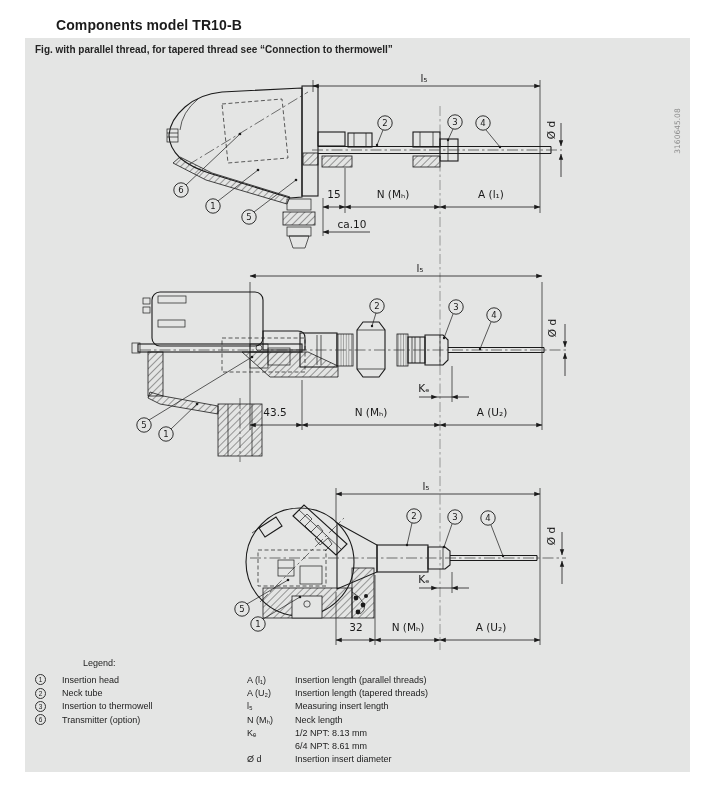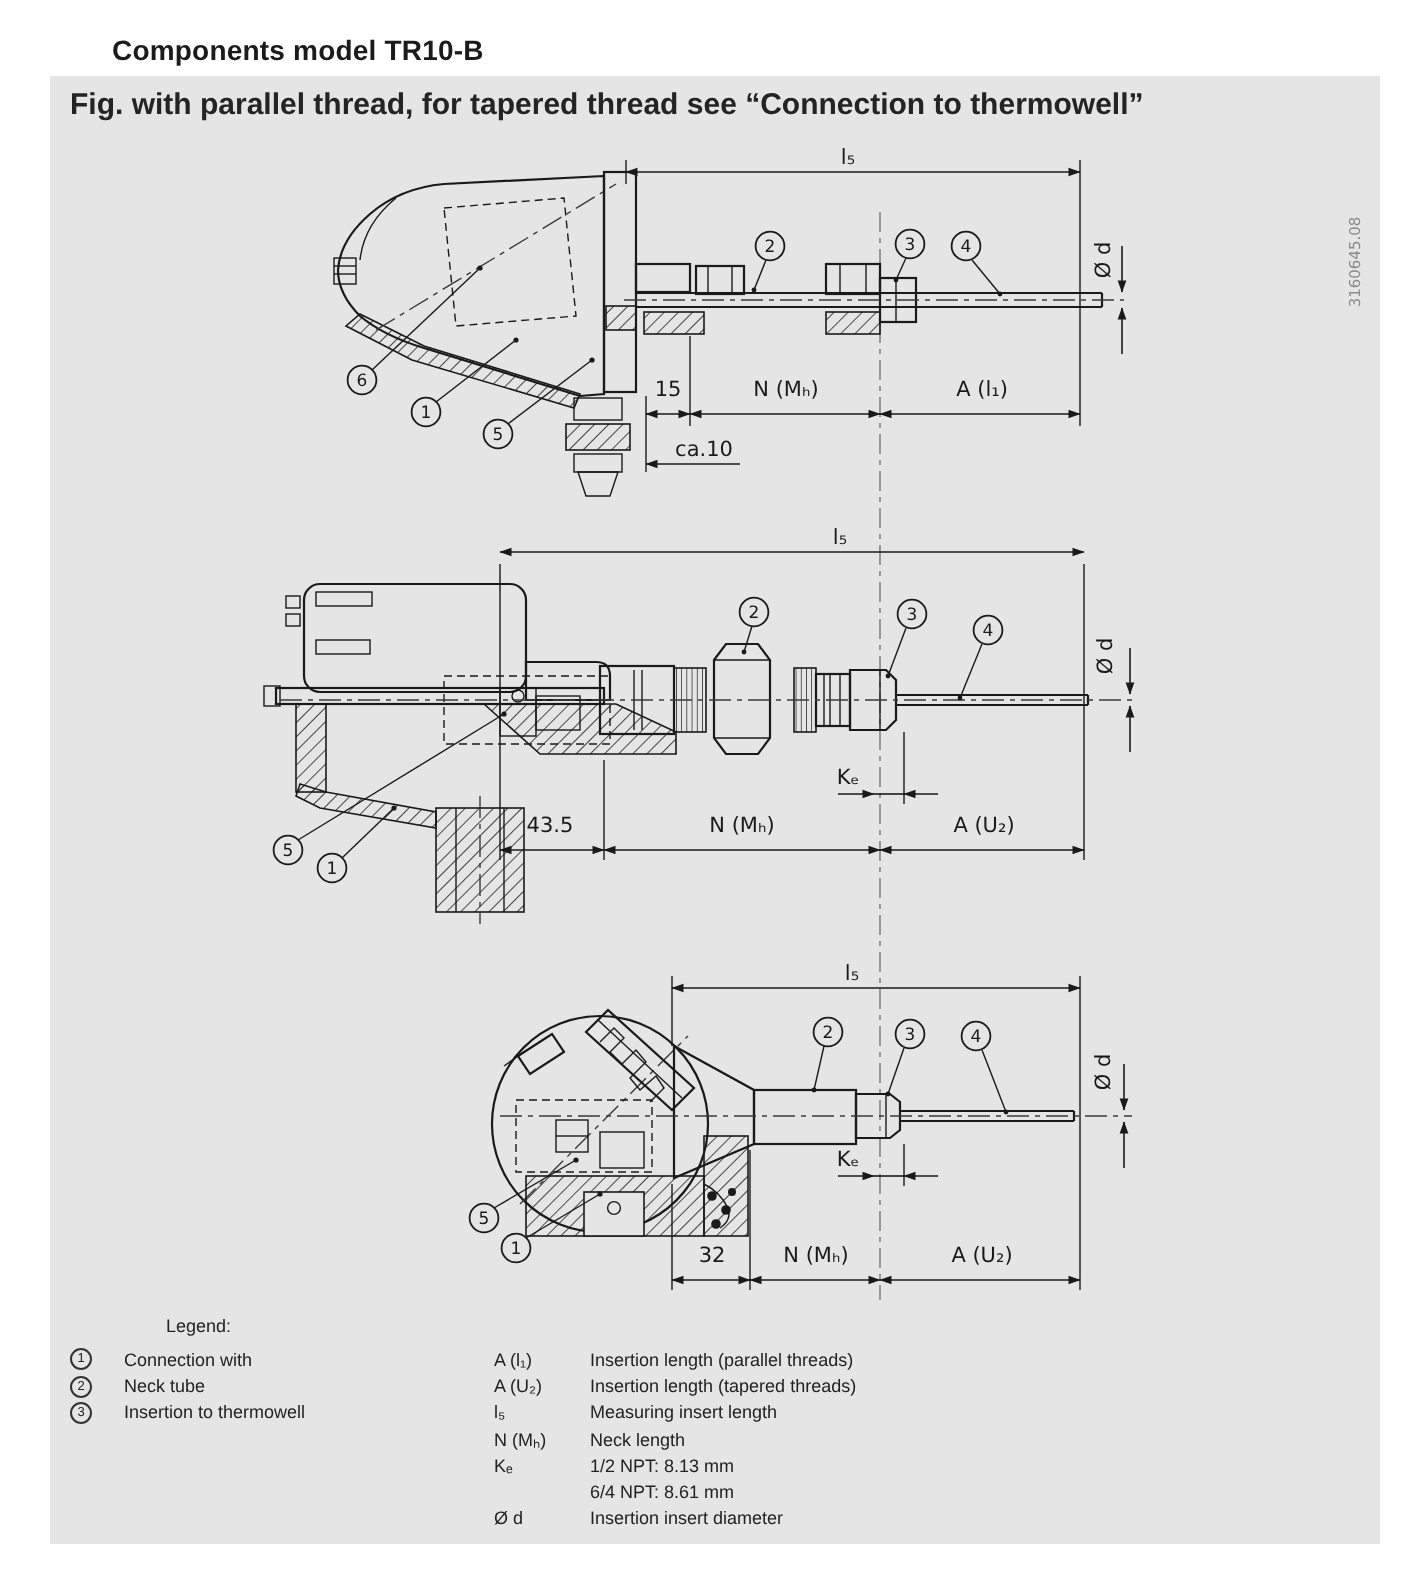--- a/index.html
+++ b/index.html
@@ -1,19 +1,19 @@
 <!DOCTYPE html>
 <html><head>
 <meta charset="utf-8">
 <style>
   html,body{margin:0;padding:0;background:#ffffff;}
   body{width:707px;height:787px;position:relative;font-family:"Liberation Sans",sans-serif;overflow:hidden;}
   .page-title{position:absolute;left:28px;top:8px;font-size:14px;font-weight:bold;color:#1b1b1b;letter-spacing:.1px;margin-left:28px;}
   .panel{position:absolute;left:25px;top:38px;width:665px;height:734px;background:#e4e5e4;}
-  .fig-caption{position:absolute;left:10px;top:6px;font-size:15px;font-weight:bold;color:#242424;}
+  .fig-caption{position:absolute;left:10px;top:6px;font-size:10px;font-weight:bold;color:#242424;}
   svg{position:absolute;left:0;top:20px;}
   svg text{font-family:"DejaVu Sans",sans-serif;fill:#1a1a1a;}
   .dtxt{font-size:10.5px;}
   .btxt{font-size:8.5px;}
   .docnum{font-size:7.5px;fill:#8b8b8b;}
   .ol{fill:none;stroke:#1a1a1a;stroke-width:1.1;}
   .thin{fill:none;stroke:#1a1a1a;stroke-width:.7;}
   .dim{fill:none;stroke:#1a1a1a;stroke-width:.8;}
   .cl{fill:none;stroke:#3a3a3a;stroke-width:.7;stroke-dasharray:11 3 2.5 3;}
   .refline{fill:none;stroke:#8f8f8f;stroke-width:.9;stroke-dasharray:10 3 2.5 3;}
@@ -378,29 +378,33 @@
       </g>
     </g>
   </svg>
 
   <div class="legend">
     <div class="lg-head">Legend:</div>
     <div class="lg-cols">
       <div class="lg-left">
         <div class="lg-row">
             <span class="cnum">1</span>
-            <span>Connection with</span>
+            <span>Insertion head</span>
           </div>
         <div class="lg-row">
             <span class="cnum">2</span>
             <span>Neck tube</span>
           </div>
         <div class="lg-row">
             <span class="cnum">3</span>
             <span>Insertion to thermowell</span>
+          </div>
+        <div class="lg-row">
+            <span class="cnum">6</span>
+            <span>Transmitter (option)</span>
           </div>
       </div>
       <div class="lg-right">
         <div class="lg-row">
             <span class="sym">A (l₁)</span>
             <span>Insertion length (parallel threads)</span>
           </div>
         <div class="lg-row">
             <span class="sym">A (U₂)</span>
             <span>Insertion length (tapered threads)</span>

